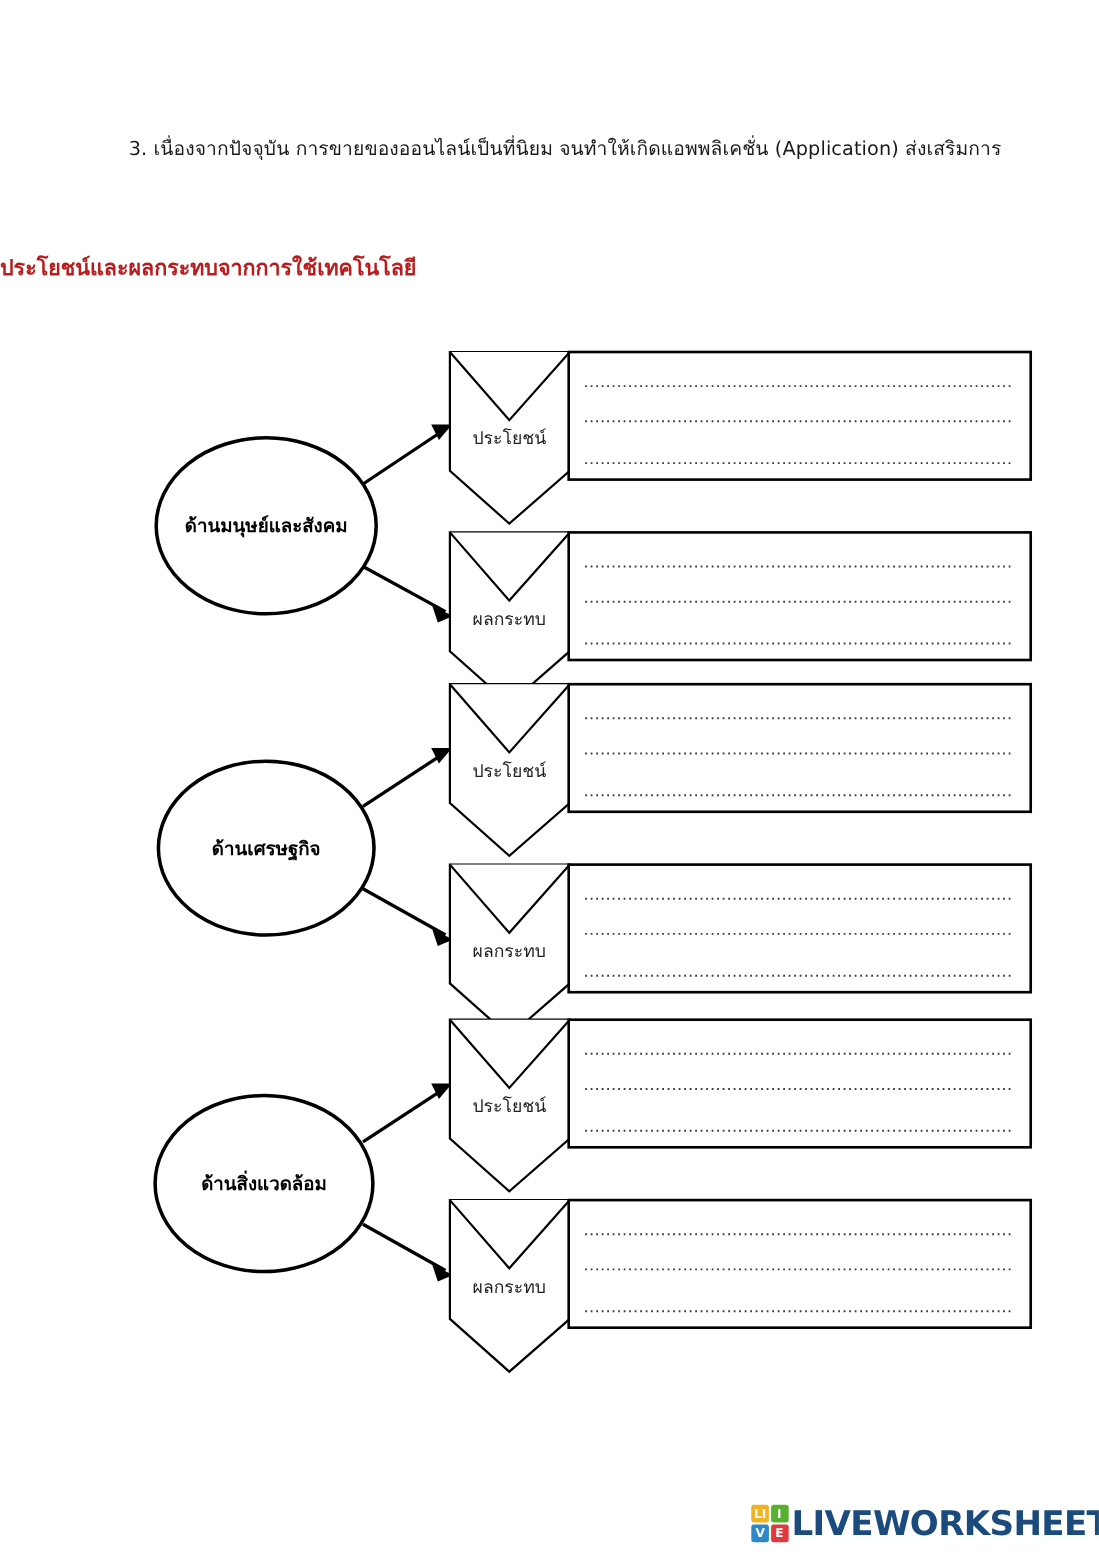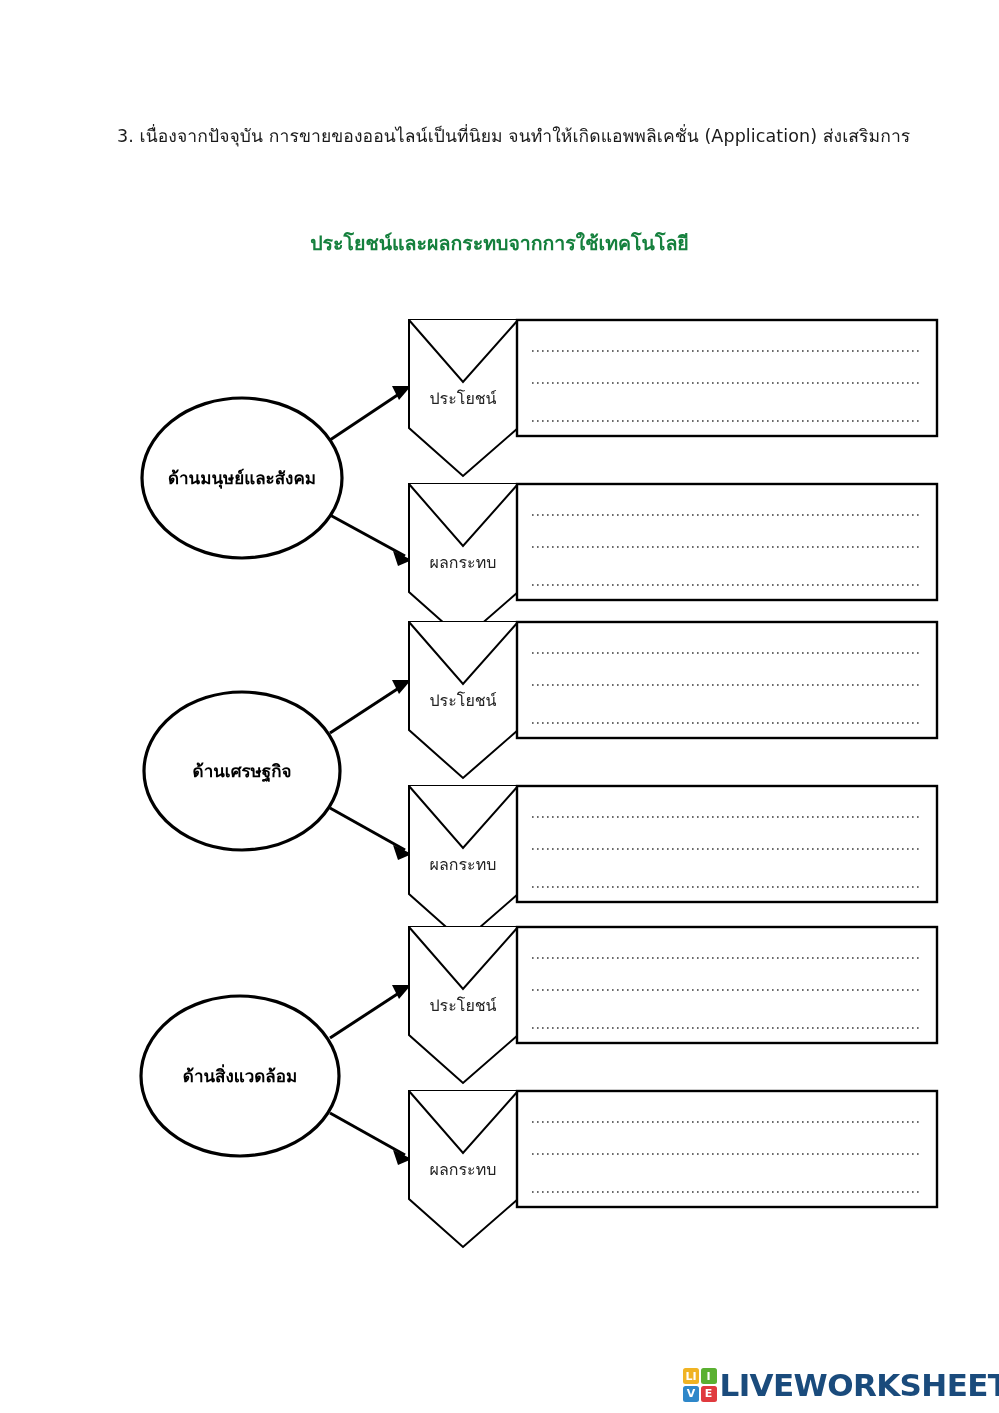--- a/index.html
+++ b/index.html
@@ -37,24 +37,23 @@
     display: block;
     white-space: nowrap;
   }
 
   
   .diagram-title {
     position: absolute;
     left: 0;
     top: 228px;
     width: 999px;
-    text-align: center;
     font-size: 19.5px;
     font-weight: 700;
-    color: #15803d;
+    color: #b91c1c;
   }
 
   
   .diagram {
     position: absolute;
     left: 0;
     top: 0;
     width: 999px;
     height: 1413px;
   }

